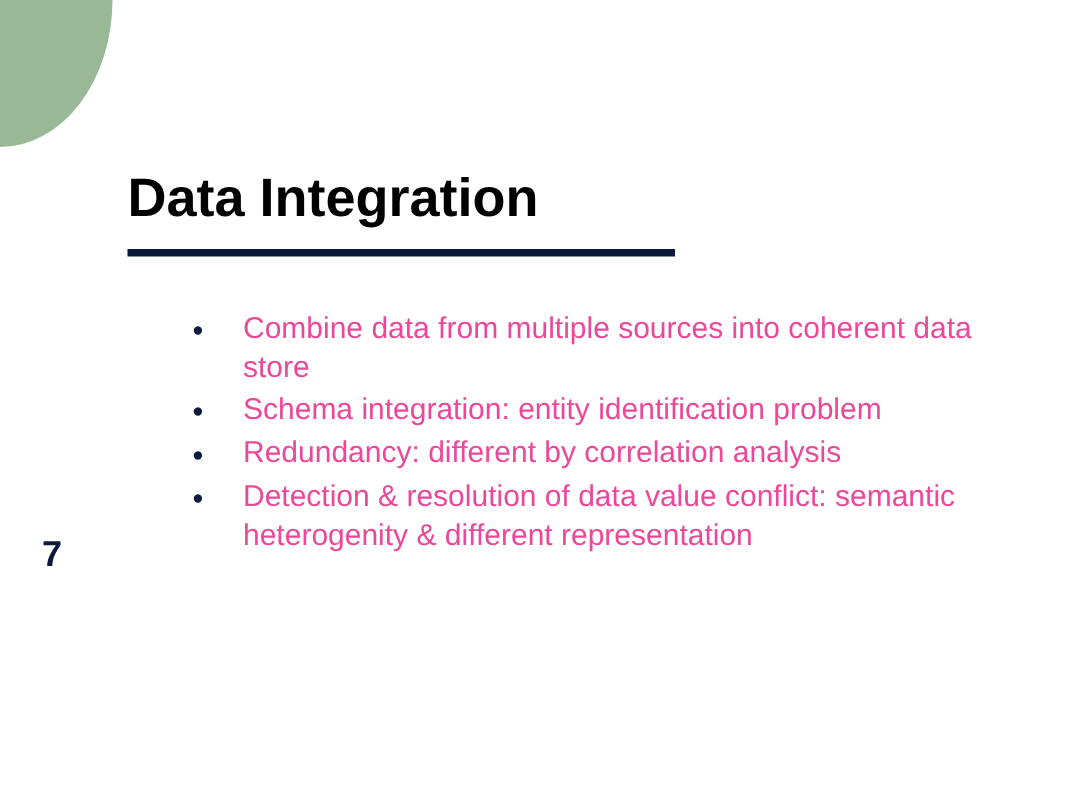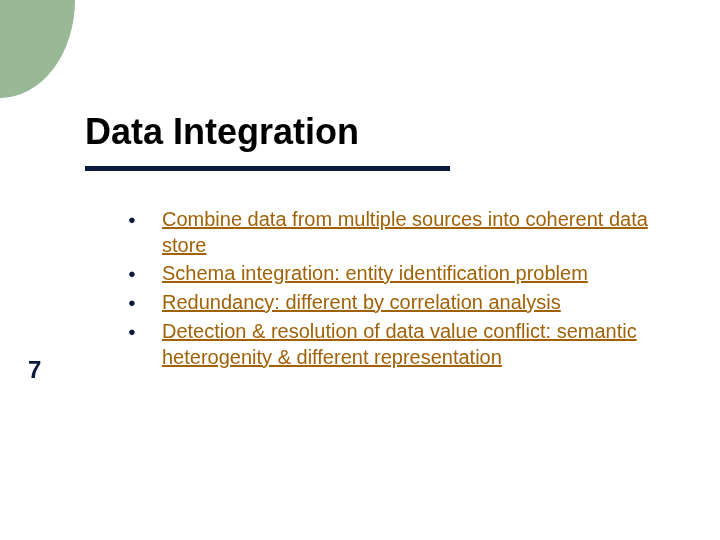--- a/index.html
+++ b/index.html
@@ -57,23 +57,22 @@
   .bullet {
     flex: 0 0 34px;
     font-size: 13px;
     color: #0b193d;
     line-height: 26px;
     padding-top: 1px;
   }
   .text {
     flex: 1;
     font-size: 20px;
-    color: #a16207;
+    color: #ec4899;
     line-height: 26px;
-    text-decoration: underline;
   }
   .pagenum {
     position: absolute;
     left: 28px;
     bottom: 20px;
     font-size: 24px;
     font-weight: bold;
     color: #0b193d;
   }
 </style>

